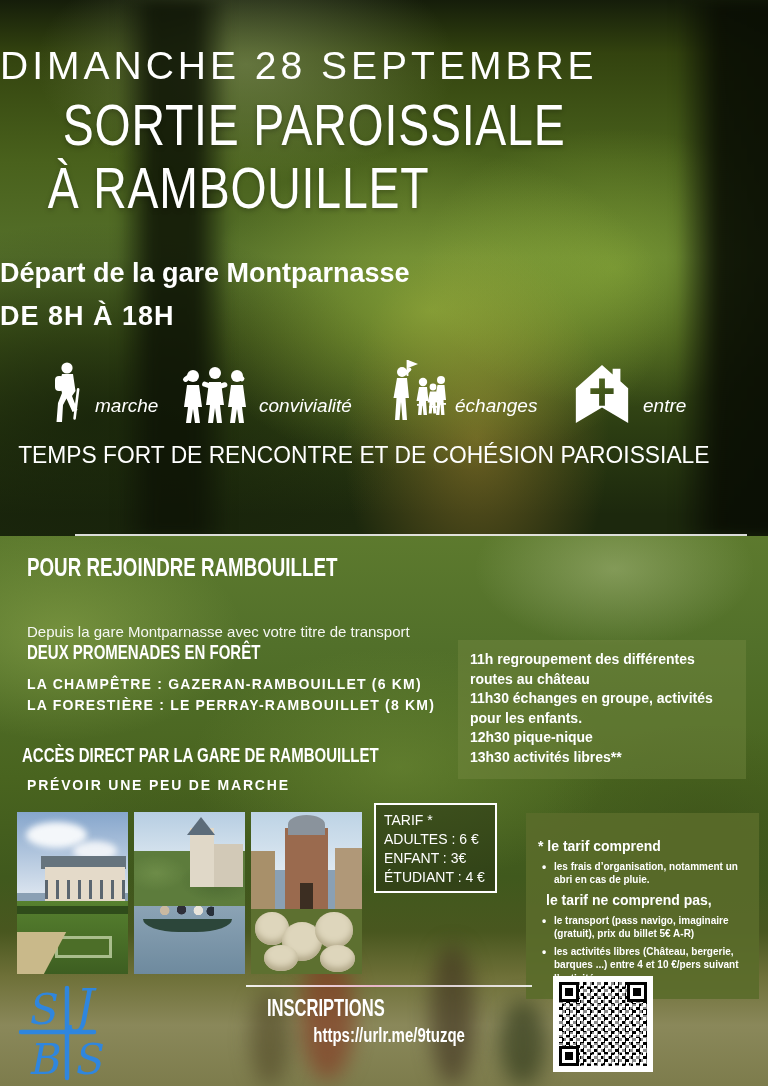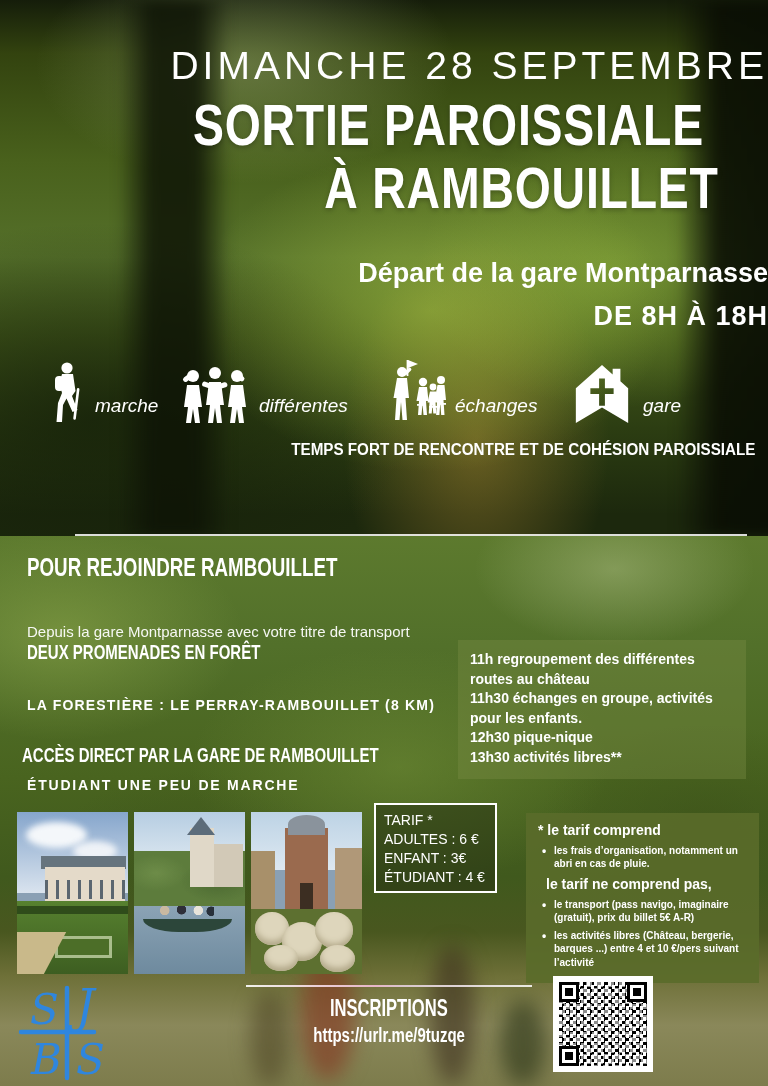--- a/index.html
+++ b/index.html
@@ -1,19 +1,19 @@
 <!DOCTYPE html>
 <html><head>
 <meta charset="utf-8">
 <style>
   html,body{margin:0;padding:0;background:#222;}
   .poster{position:relative;width:768px;height:1086px;overflow:hidden;
     font-family:"Liberation Sans",sans-serif;color:#fff;background:#3f5520;}
   .abs{position:absolute;}
-  .ctr{left:0;right:0;text-align:right;}
+  .ctr{left:0;right:0;text-align:left;}
   .ib{display:inline-block;}
   .to-l{transform-origin:0 50%;}
   .to-c{transform-origin:50% 50%;}
 
   
   .hero-bg{position:absolute;left:0;top:0;width:768px;height:536px;
     background:
       radial-gradient(ellipse 340px 230px at 56% 58%, rgba(172,202,70,.55), transparent 70%),
       radial-gradient(ellipse 280px 200px at 80% 50%, rgba(150,185,60,.5), transparent 70%),
       radial-gradient(ellipse 300px 170px at 32% 12%, rgba(165,182,125,.42), transparent 70%),
@@ -34,30 +34,30 @@
       radial-gradient(ellipse 200px 120px at 25% 58%, rgba(60,82,26,.5), transparent 70%),
       linear-gradient(180deg,#5d7a2e 0%,#52702a 20%,#49641f 44%,#40591d 62%,#49571f 72%,#6e7038 80%,#8a885a 89%,#7d7c4c 100%);}
   .blob{position:absolute;border-radius:50%;filter:blur(10px);}
   .walker1{left:300px;top:950px;width:55px;height:130px;background:rgba(132,58,36,.65);}
   .walker2{left:430px;top:945px;width:45px;height:140px;background:rgba(60,46,30,.6);}
   .walker3{left:250px;top:990px;width:40px;height:96px;background:rgba(70,60,30,.5);}
   .walker4{left:500px;top:1000px;width:46px;height:86px;background:rgba(40,50,22,.6);}
 
   
   .hero-date{top:44px;font-size:39px;font-weight:500;letter-spacing:4px;}
-  .hero-title{top:94px;font-size:58px;font-weight:700;line-height:1.08;letter-spacing:1px;
+  .hero-title{top:94px;font-size:58px;font-weight:400;line-height:1.08;letter-spacing:1px;
     text-shadow:0 2px 6px rgba(0,0,0,.25);}
   .hero-title .ib{transform:scaleX(.8);}
   .hero-sub1{top:258px;font-size:27px;font-weight:700;}
   .hero-sub2{top:301px;font-size:27px;font-weight:700;letter-spacing:1px;}
   .feature{position:absolute;top:355px;height:70px;display:flex;align-items:flex-end;gap:9px;}
   .feature svg{display:block;}
   .f-label{font-size:19px;font-style:italic;padding-bottom:8px;}
   .f1{left:46px;} .f2{left:180px;} .f3{left:392px;} .f4{left:570px;}
-  .tagline{top:441px;font-size:16px;font-weight:700;}
+  .tagline{top:441px;font-size:24px;font-weight:400;}
   .tagline .ib{transform:scaleX(.95);}
   .au-prog{top:474px;font-size:30px;font-weight:800;}
   .au-prog .ib{transform:scaleX(.85);}
   .hero-divider{left:75px;top:534px;width:672px;height:2px;background:rgba(255,255,255,.85);}
 
   
   .sec-title{left:27px;top:553px;font-size:25px;font-weight:800;}
   .sec-title .ib{transform:scaleX(.75);}
   .intro{left:27px;top:595px;font-size:15px;color:rgba(255,255,255,.94);margin-top:28px;}
   .walks-h{left:27px;top:641px;font-size:20px;font-weight:800;}
@@ -109,30 +109,30 @@
   .p3-dome{left:33%;top:2%;width:34%;height:12%;background:#8a939c;border-radius:50% 50% 0 0;}
   .p3-door{left:44%;top:44%;width:12%;height:18%;background:#3c2e22;}
   .p3-grass{left:0;bottom:0;right:0;height:40%;background:#5d7030;}
   .sheep{position:absolute;background:#ded6bc;border-radius:50%;box-shadow:inset 0 -4px 6px #b0a687;}
 
   
   .tarif-box{left:374px;top:803px;width:123px;height:90px;box-sizing:border-box;
     border:2px solid #fff;background:rgba(35,46,18,.5);padding:6px 8px;}
   .tarif-line{font-size:14px;line-height:19px;font-weight:400;}
   .notes-box{left:526px;top:813px;width:233px;box-sizing:border-box;
-    background:rgba(90,108,42,.9);padding:8px 10px 10px 12px;}
+    background:rgba(90,108,42,.9);padding:24px 10px 10px 12px;}
   .notes-h{font-size:14px;font-weight:800;line-height:1.35;}
   .notes-h2{margin-left:8px;}
   .bullet{position:relative;padding-left:16px;font-size:10px;font-weight:700;line-height:1.35;margin:4px 0;}
   .bullet::before{content:"•";position:absolute;left:4px;top:-1px;font-size:12px;}
 
   
   .footer-line{left:246px;top:985px;width:286px;height:2px;
     background:linear-gradient(90deg,rgba(255,255,255,.9),#e7b7c8 45%,#d9c7ce 55%,rgba(255,255,255,.85));}
-  .inscriptions{left:244px;top:995px;width:290px;text-align:center;font-size:23px;font-weight:800;position:absolute;}
+  .inscriptions{left:244px;top:995px;width:290px;font-size:23px;font-weight:800;position:absolute;}
   .inscriptions .ib{transform:scaleX(.72);}
   .url{left:214px;top:1024px;width:350px;text-align:center;font-size:20px;font-weight:800;position:absolute;}
   .url .ib{transform:scaleX(.75);}
   .qr{left:553px;top:976px;width:100px;height:96px;background:#fff;padding:6px;box-sizing:border-box;}
   .qr-inner{position:relative;width:100%;height:100%;
     background-image:repeating-conic-gradient(#000 0% 25%, #fff 0% 50%);background-size:7px 7px;}
   .qr-inner::before{content:"";position:absolute;inset:0;
     background-image:repeating-conic-gradient(#fff 0% 25%, transparent 0% 50%);
     background-size:11px 11px;opacity:.55;}
   .finder{position:absolute;width:20px;height:20px;background:#fff;border:3px solid #000;box-sizing:border-box;}
@@ -183,21 +183,21 @@
           <circle cx="57" cy="11" r="6"></circle>
         <rect x="2" y="14" width="12" height="5" rx="2.5" transform="rotate(-38 2 14)"></rect>
         <rect x="56" y="6" width="12" height="5" rx="2.5" transform="rotate(38 56 6)"></rect>
         <rect x="23" y="16" width="11" height="5" rx="2.5" transform="rotate(18 23 16)"></rect>
         <rect x="36" y="20" width="11" height="5" rx="2.5" transform="rotate(-18 36 20)"></rect>
         <path d="M7 20 h12 l3 22 h-4 l2 16 h-5 l-2-14 l-2 14 h-5 l2-16 h-4 Z"></path>
         <path d="M29 17 h12 l3 23 h-4 l2 18 h-5 l-2-15 l-2 15 h-5 l2-18 h-4 Z"></path>
         <path d="M51 20 h12 l3 22 h-4 l2 16 h-5 l-2-14 l-2 14 h-5 l2-16 h-4 Z"></path>
       </svg>
     </span>
-    <span class="f-label">différentes</span>
+    <span class="f-label">convivialité</span>
   </div>
 
   <div class="feature f3">
     <span>
       <svg width="54" height="66" viewBox="0 0 54 66" fill="#fff">
         <polygon points="16,1 16,9 26,5"></polygon>
         <rect x="14.6" y="1" width="1.8" height="16"></rect>
         <circle cx="10" cy="13" r="5"></circle>
         <rect x="11" y="14" width="9" height="3.6" rx="1.8" transform="rotate(-42 11 14)"></rect>
         <path d="M5 19 h10 l2 20 h-3.5 l1.5 22 h-4.5 l-1.5-18 l-1.5 18 h-4.5 l1.5-22 H1.5 Z"></path>
@@ -215,40 +215,41 @@
     <span class="f-label">échanges</span>
   </div>
 
   <div class="feature f4">
     <span>
       <svg width="64" height="62" viewBox="0 0 66 64" fill="#fff">
         <path fill-rule="evenodd" d="M33 2 L6 26 L6 62 L33 46 L60 62 L60 26 L52 18.9 L52 6 L44 6 L44 11.8 Z
           M30 16 h6 v10 h9 v6 h-9 v12 h-6 V32 h-9 v-6 h9 Z"></path>
       </svg>
     </span>
-    <span class="f-label">gare</span>
+    <span class="f-label">entre</span>
   </div>
 
   <div class="abs ctr tagline">
     <span class="ib to-c">TEMPS FORT DE RENCONTRE ET DE COHÉSION PAROISSIALE</span>
   </div>
   <div class="abs hero-divider"></div>
 
   <div class="abs sec-title">
     <span class="ib to-l">POUR REJOINDRE RAMBOUILLET</span>
   </div>
   <div class="abs intro">Depuis la gare Montparnasse avec votre titre de transport</div>
   <div class="abs walks-h">
     <span class="ib to-l">DEUX PROMENADES EN FORÊT</span>
   </div>
+  <div class="abs walk walk-1">LA CHAMPÊTRE : GAZERAN-RAMBOUILLET (6 KM)</div>
   <div class="abs walk walk-2">LA FORESTIÈRE : LE PERRAY-RAMBOUILLET (8 KM)</div>
   <div class="abs access-h">
     <span class="ib to-l">ACCÈS DIRECT PAR LA GARE DE RAMBOUILLET</span>
   </div>
-  <div class="abs access-note">ÉTUDIANT UNE PEU DE MARCHE</div>
+  <div class="abs access-note">PRÉVOIR UNE PEU DE MARCHE</div>
 
   <div class="abs program-box">
     <div class="prog-item">11h regroupement des différentes routes au château</div>
     <div class="prog-item">11h30 échanges en groupe, activités pour les enfants.</div>
     <div class="prog-item">12h30 pique-nique</div>
     <div class="prog-item">13h30 activités libres**</div>
   </div>
 
   <div class="abs photos">
     <figure class="photo" style="margin:0">

